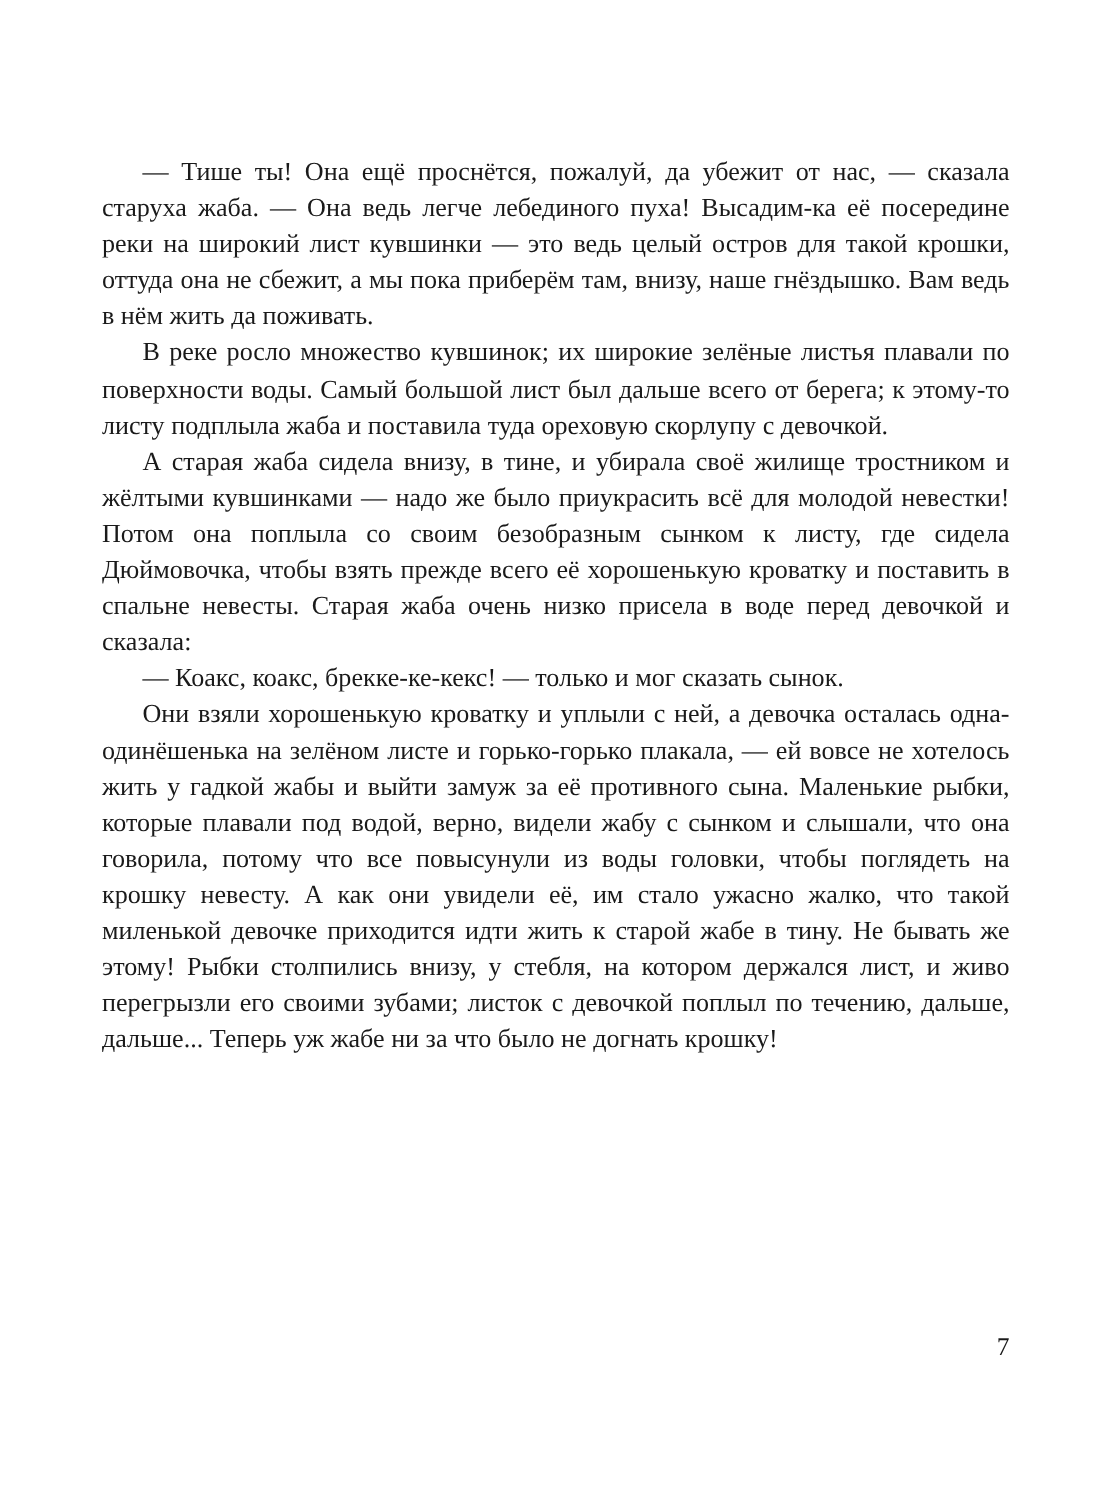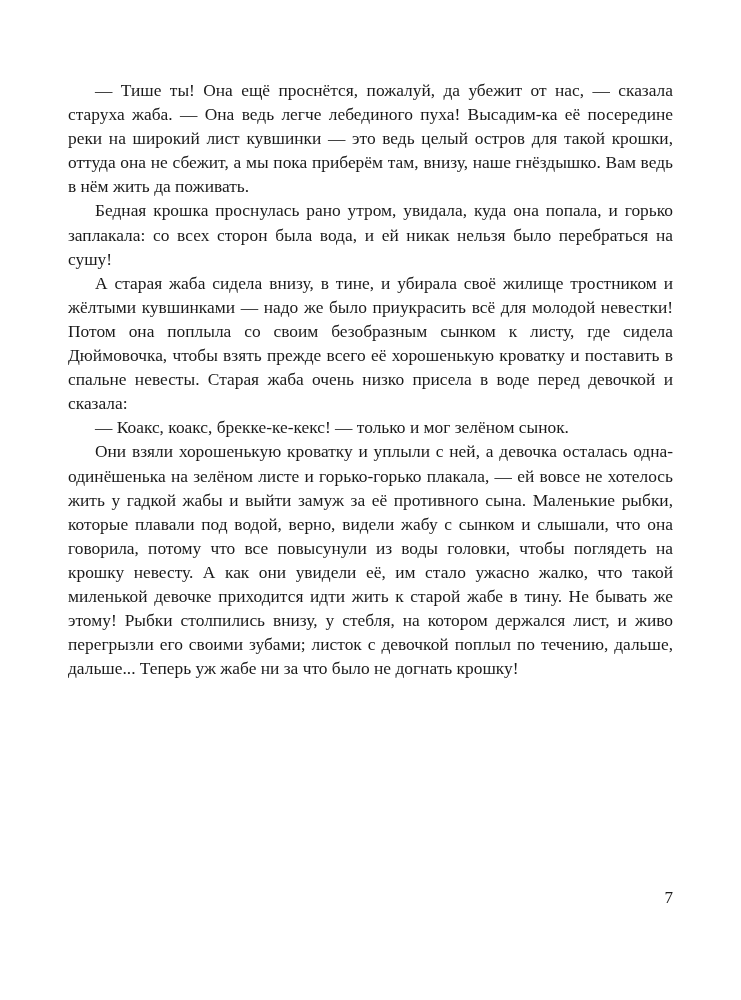--- a/index.html
+++ b/index.html
@@ -14,21 +14,21 @@
     width: 741px;
     height: 1000px;
     background: #ffffff;
     overflow: hidden;
     box-sizing: border-box;
   }
 
   .text-block {
     position: absolute;
     left: 68px;
-    top: 78px;
+    top: 102px;
     width: 605px;
     font-family: "Liberation Serif", "DejaVu Serif", serif;
     font-size: 17.4px;
     line-height: 24.1px;
     color: #1a1a1a;
     text-align: justify;
     text-justify: inter-word;
     -webkit-font-smoothing: antialiased;
     hyphens: none;
   }
@@ -52,21 +52,21 @@
     color: #1a1a1a;
   }
 </style>
 </head>
 <body>
 
 <div class="page">
 
   <div class="text-block">
     <p class="para">— Тише ты! Она ещё проснётся, пожалуй, да убежит от нас, — сказала старуха жаба. — Она ведь легче лебединого пуха! Высадим-ка её посередине реки на широкий лист кувшинки — это ведь целый остров для такой крошки, оттуда она не сбежит, а мы пока приберём там, внизу, наше гнёздышко. Вам ведь в нём жить да поживать.</p>
-    <p class="para">Бедная крошка проснулась рано утром, увидала, куда она попала, и горько заплакала: со всех сторон была вода, и ей никак нельзя было перебраться на сушу!</p>
+    <p class="para">В реке росло множество кувшинок; их широкие зелёные листья плавали по поверхности воды. Самый большой лист был дальше всего от берега; к этому-то листу подплыла жаба и поставила туда ореховую скорлупу с девочкой.</p>
     <p class="para">А старая жаба сидела внизу, в тине, и убирала своё жилище тростником и жёлтыми кувшинками — надо же было приукрасить всё для молодой невестки! Потом она поплыла со своим безобразным сынком к листу, где сидела Дюймовочка, чтобы взять прежде всего её хорошенькую кроватку и поставить в спальне невесты. Старая жаба очень низко присела в воде перед девочкой и сказала:</p>
-    <p class="para">— Коакс, коакс, брекке-ке-кекс! — только и мог зелёном сынок.</p>
+    <p class="para">— Коакс, коакс, брекке-ке-кекс! — только и мог сказать сынок.</p>
     <p class="para">Они взяли хорошенькую кроватку и уплыли с ней, а девочка осталась одна-одинёшенька на зелёном листе и горько-горько плакала, — ей вовсе не хотелось жить у гадкой жабы и выйти замуж за её противного сына. Маленькие рыбки, которые плавали под водой, верно, видели жабу с сынком и слышали, что она говорила, потому что все повысунули из воды головки, чтобы поглядеть на крошку невесту. А как они увидели её, им стало ужасно жалко, что такой миленькой девочке приходится идти жить к старой жабе в тину. Не бывать же этому! Рыбки столпились внизу, у стебля, на котором держался лист, и живо перегрызли его своими зубами; листок с девочкой поплыл по течению, дальше, дальше... Теперь уж жабе ни за что было не догнать крошку!</p>
   </div>
 
   <div class="page-number">7</div>
 
 </div>
 
 </body></html>

